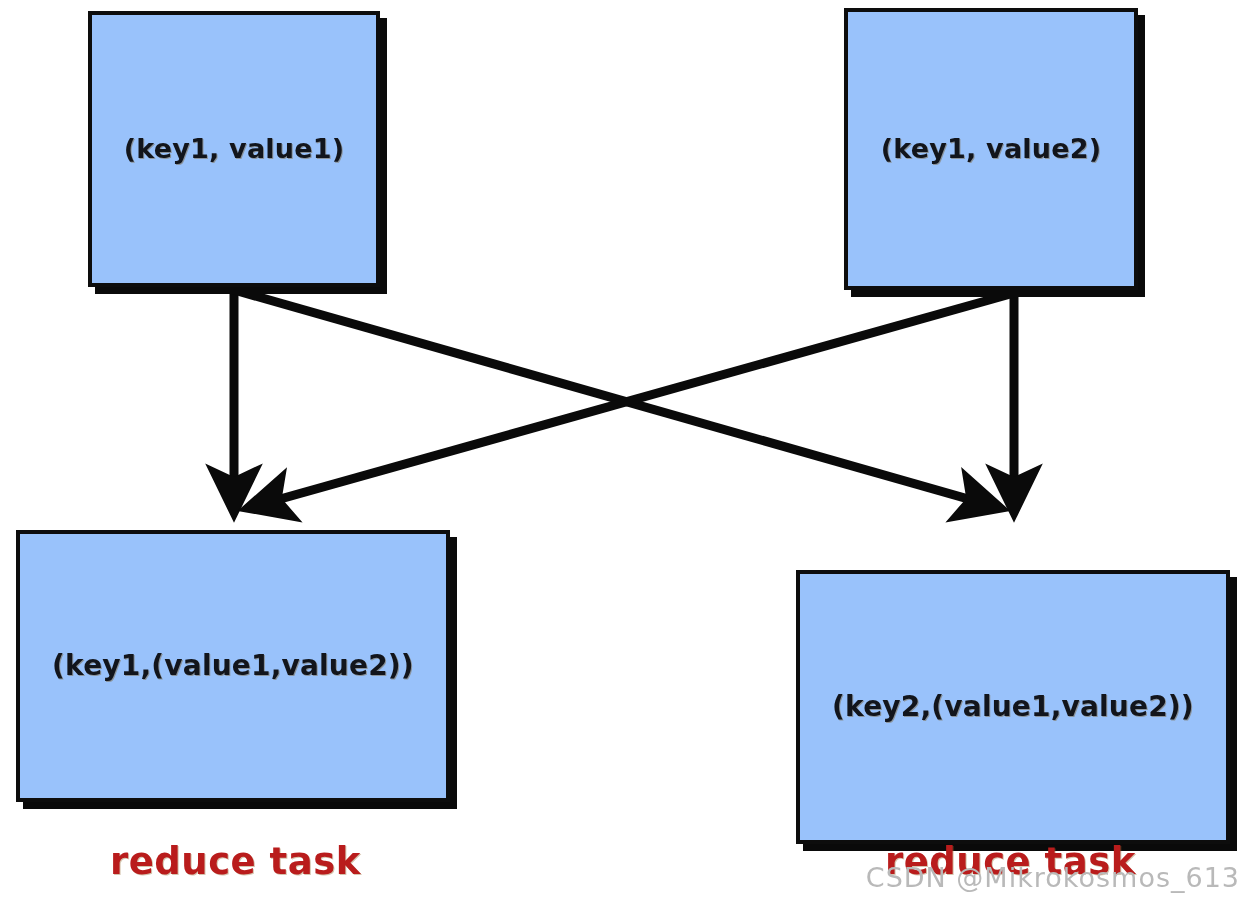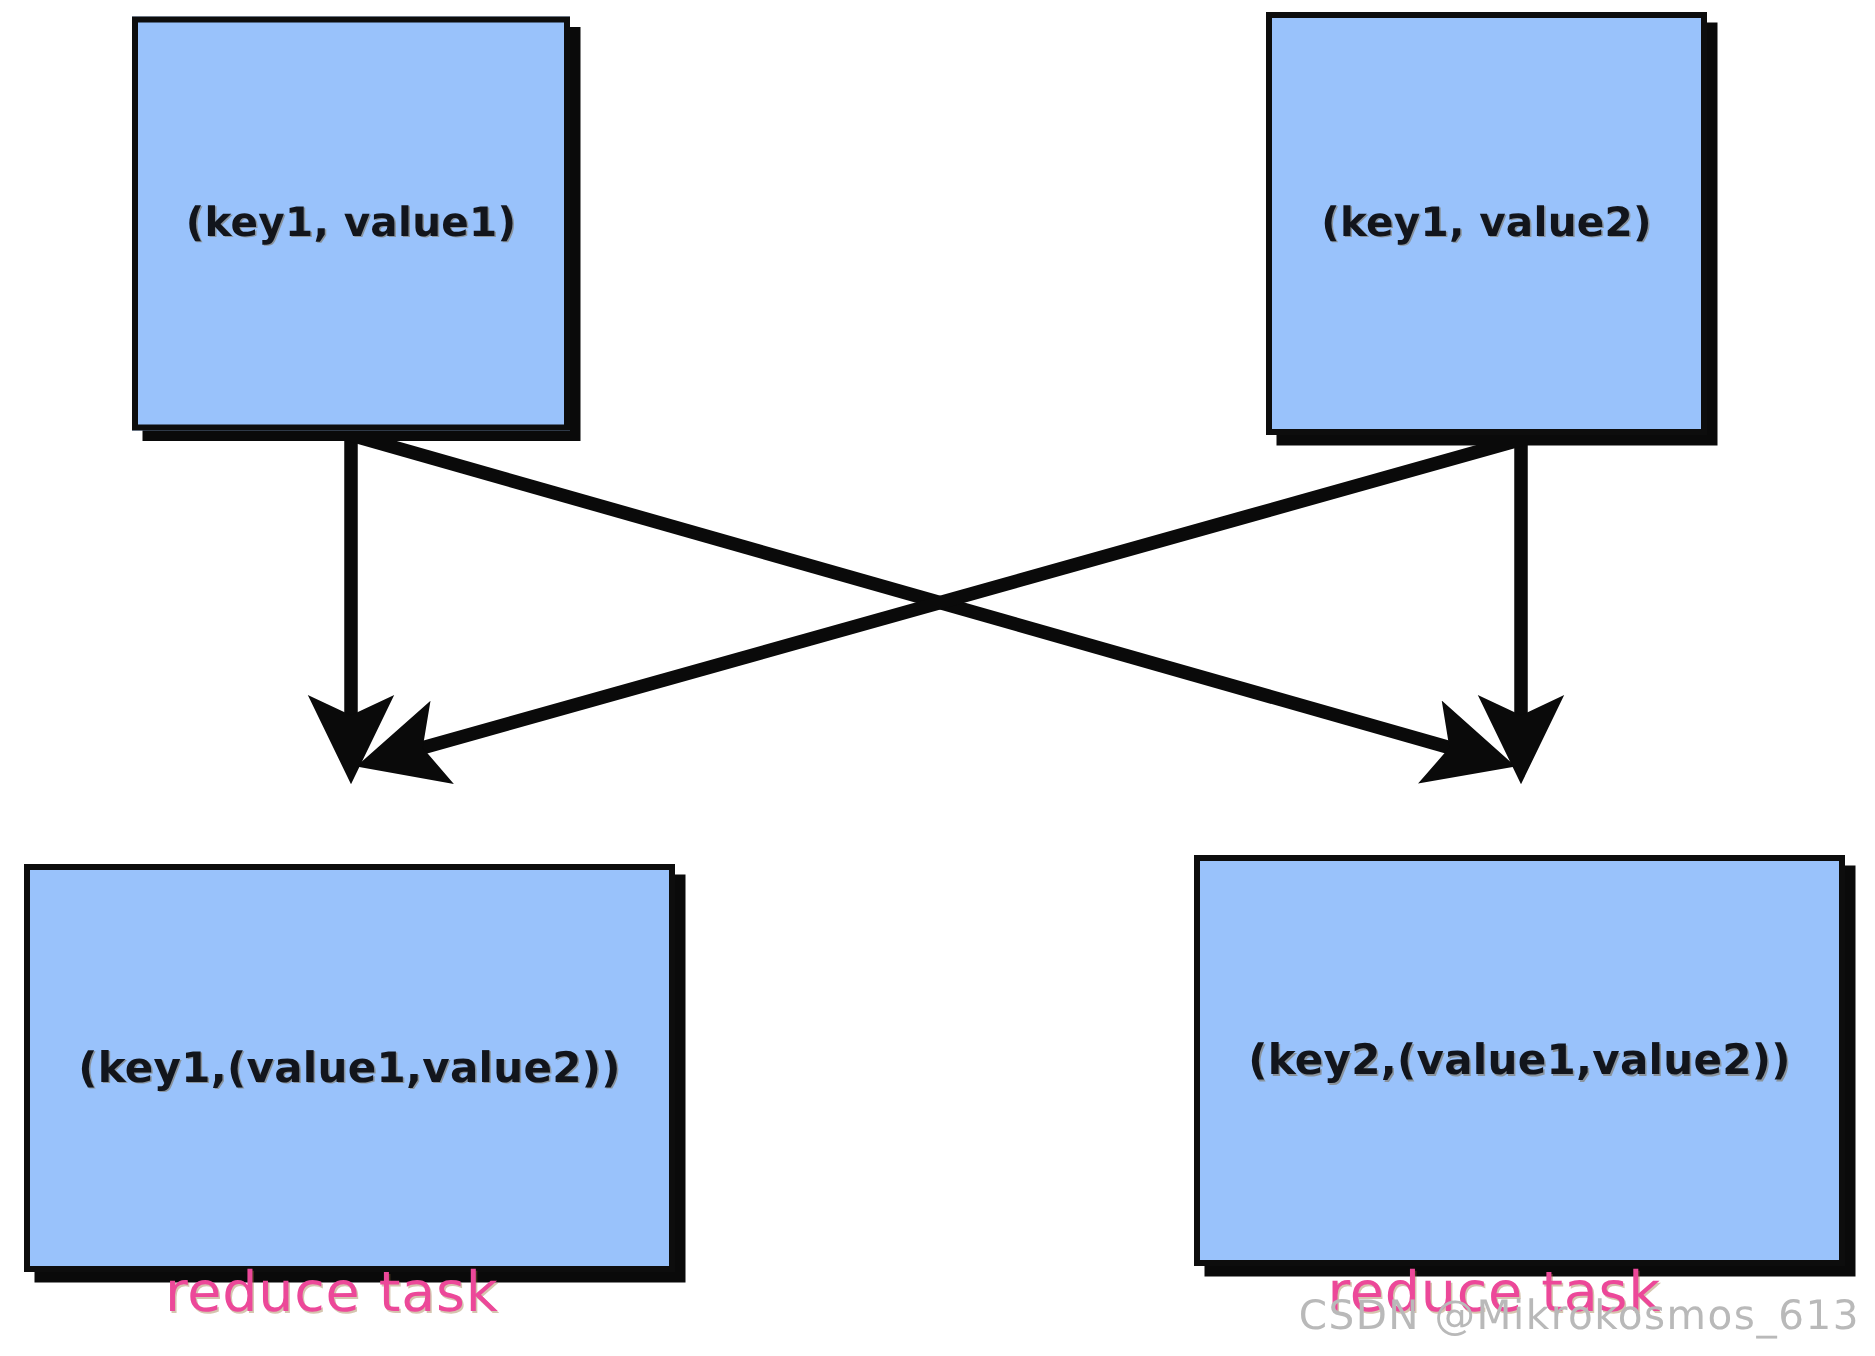--- a/index.html
+++ b/index.html
@@ -37,21 +37,21 @@
     font-weight: bold;
     font-size: 26px;
     line-height: 1.30;
     letter-spacing: 0.2px;
     white-space: nowrap;
     text-shadow: 1px 1px 0 rgba(120,90,40,0.45);
   }
 
   #box-map-left  { left: 88px;  top: 11px;  width: 292px; height: 276px; }
   #box-map-right { left: 844px; top: 8px;   width: 294px; height: 282px; }
-  #box-reduce-left  { left: 16px;  top: 530px; width: 434px; height: 272px; margin-top: 46px; }
+  #box-reduce-left  { left: 16px;  top: 530px; width: 434px; height: 272px; }
   #box-reduce-right { left: 796px; top: 528px; width: 434px; height: 274px; margin-top: 42px; }
 
   #box-map-left .node-line,
   #box-map-right .node-line { font-size: 27px; }
   #box-reduce-left .node-line,
   #box-reduce-right .node-line { font-size: 28px; }
 
   
   #connectors {
     position: absolute;
@@ -59,22 +59,22 @@
     width: 1250px;
     height: 904px;
     z-index: 2;
     pointer-events: none;
   }
 
   
   .caption {
     position: absolute;
     font-size: 37px;
-    font-weight: 400;
-    color: #ec4899;
+    font-weight: 700;
+    color: #b91c1c;
     letter-spacing: 0.5px;
     white-space: nowrap;
     z-index: 4;
     text-shadow: 1px 1px 0 rgba(150,110,55,0.40);
   }
   #caption-left  { left: 110px; top: 840px; }
   #caption-right { left: 885px; top: 840px; }
 
   
   #watermark {

